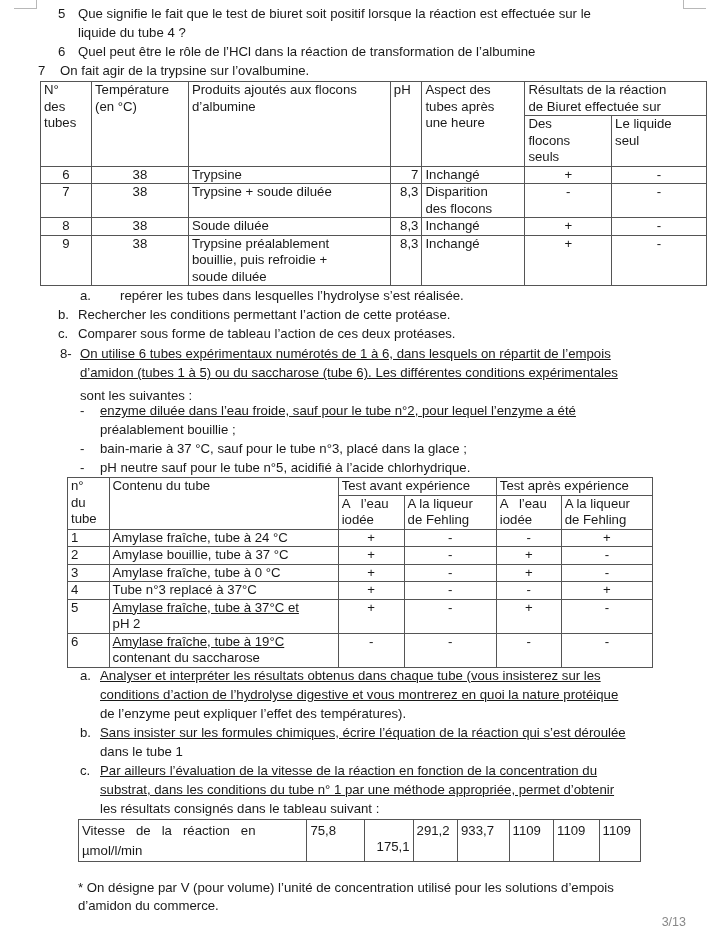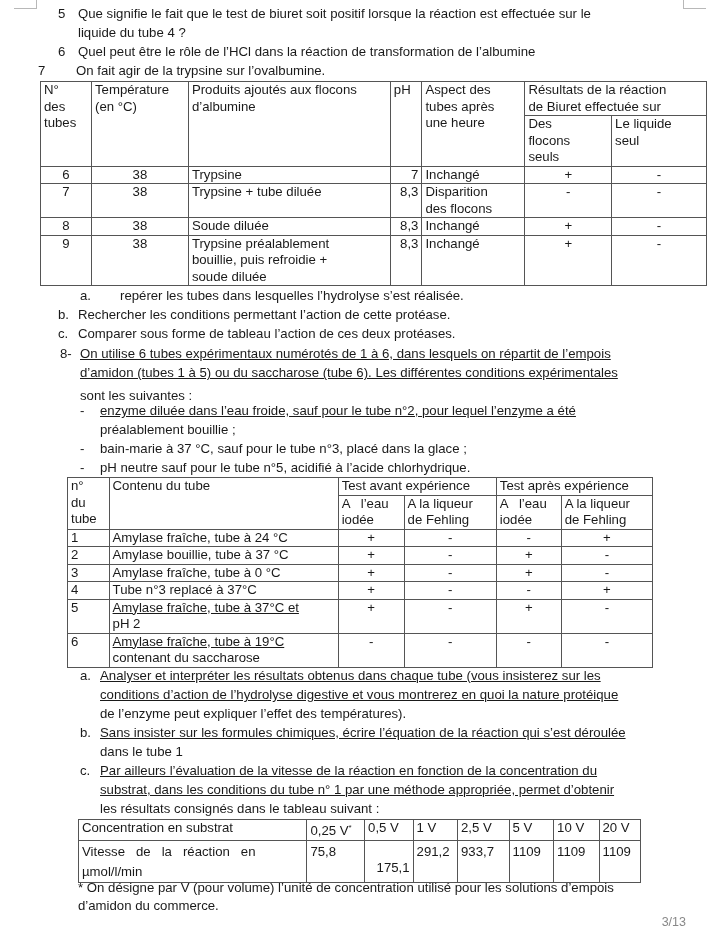--- a/index.html
+++ b/index.html
@@ -30,21 +30,21 @@
   <span class="num abs" style="left:58px;top:5px">5</span>
   <span class="abs" style="left:78px;top:5px">Que signifie le fait que le test de biuret soit positif lorsque la réaction est effectuée sur le</span>
   <span class="abs" style="left:78px;top:24px">liquide du tube 4 ?</span>
 </div>
 <div>
   <span class="abs" style="left:58px;top:43px">6</span>
   <span class="abs" style="left:78px;top:43px">Quel peut être le rôle de l’HCl dans la réaction de transformation de l’albumine</span>
 </div>
 <div>
   <span class="abs" style="left:38px;top:62px">7</span>
-  <span class="abs" style="left:76px;top:62px">On fait agir de la trypsine sur l’ovalbumine.</span>
+  <span class="abs" style="left:60px;top:62px">On fait agir de la trypsine sur l’ovalbumine.</span>
 </div>
 
 <table style="left:40px;top:81px;width:667px">
   <colgroup>
     <col style="width:50px">
       <col style="width:95px">
       <col style="width:198px">
       <col style="width:31px">
       <col style="width:101px">
       <col style="width:85px">
@@ -92,21 +92,21 @@
     <td class="c">38</td>
     <td>Trypsine</td>
     <td class="r">7</td>
     <td>Inchangé</td>
     <td class="c">+</td>
     <td class="c">-</td>
   </tr>
   <tr>
     <td class="c">7</td>
     <td class="c">38</td>
-    <td>Trypsine + tube diluée</td>
+    <td>Trypsine + soude diluée</td>
     <td class="r">8,3</td>
     <td>
           <div>Disparition</div>
           <div>des flocons</div>
         </td>
     <td class="c">-</td>
     <td class="c">-</td>
   </tr>
   <tr>
     <td class="c">8</td>
@@ -275,30 +275,20 @@
     <col style="width:226px">
       <col style="width:57px">
       <col style="width:48px">
       <col style="width:44px">
       <col style="width:51px">
       <col style="width:44px">
       <col style="width:45px">
       <col style="width:41px">
   </colgroup>
   <tbody>
-      <tr>
-    <td>Concentration en substrat</td>
-    <td><span>0,25 V</span><sup style="font-size:8px">*</sup></td>
-    <td>0,5 V</td>
-    <td>1 V</td>
-    <td>2,5 V</td>
-    <td>5 V</td>
-    <td>10 V</td>
-    <td>20 V</td>
-  </tr>
   <tr>
     <td style="line-height:20px;padding-top:1px">
           <div style="white-space:pre">Vitesse   de   la   réaction   en</div>
           <div>µmol/l/min</div>
         </td>
     <td style="padding-top:3px">75,8</td>
     <td class="r" style="padding-top:19px">175,1</td>
     <td style="padding-top:3px">291,2</td>
     <td style="padding-top:3px">933,7</td>
     <td style="padding-top:3px">1109</td>

